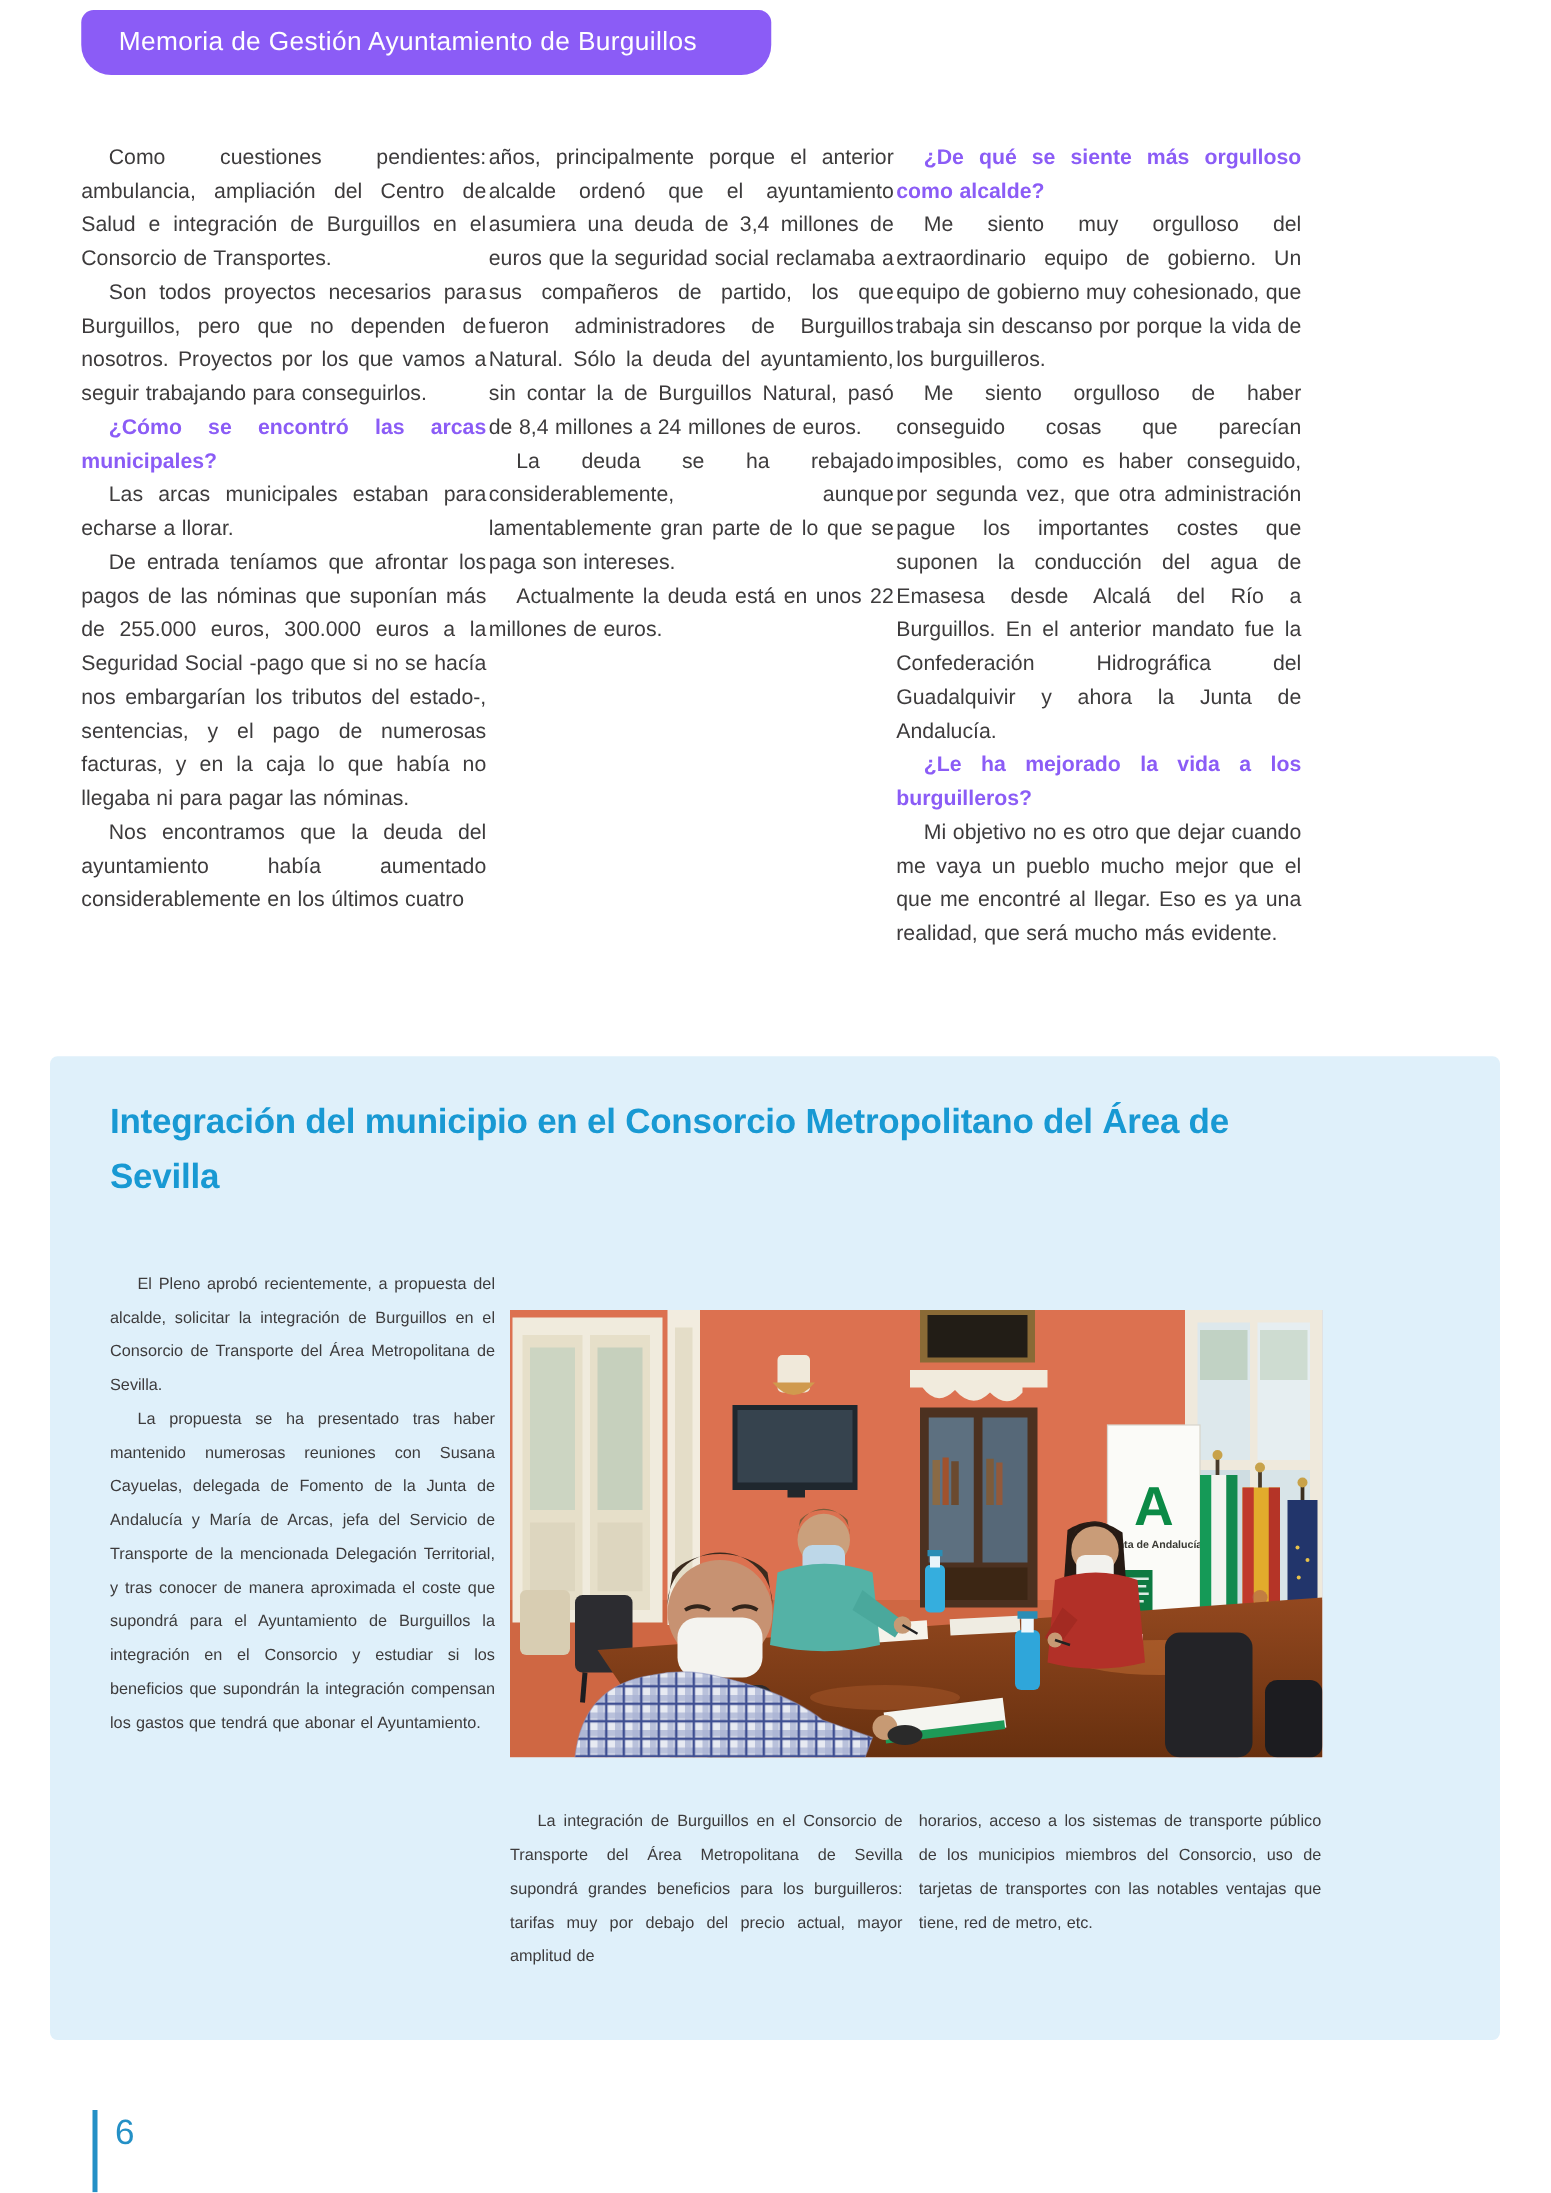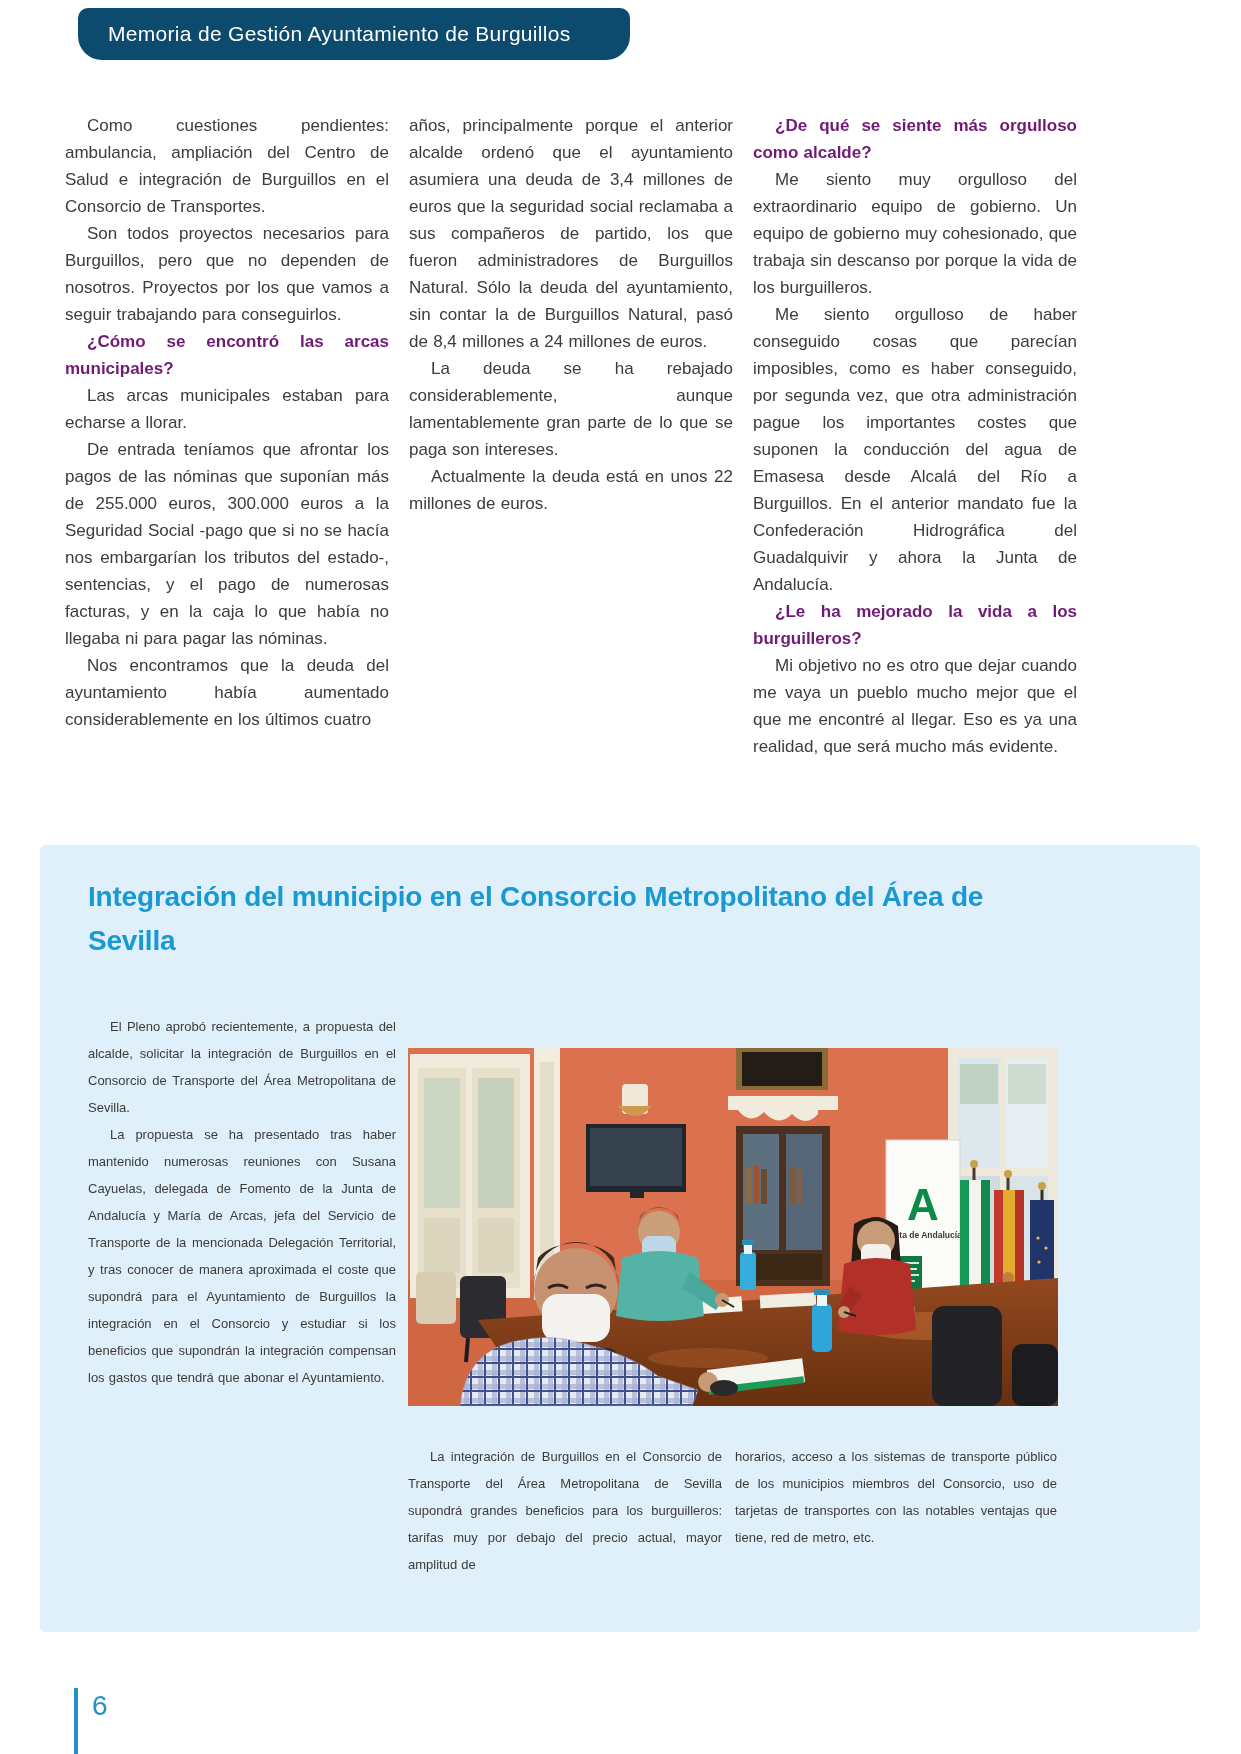--- a/index.html
+++ b/index.html
@@ -2,38 +2,38 @@
 <html lang="es"><head>
 <meta charset="utf-8">
 <style>
   html,body{margin:0;padding:0;background:#ffffff;}
   .page{
     position:relative;width:1241px;height:1754px;background:#ffffff;overflow:hidden;
     font-family:"Liberation Sans","DejaVu Sans",sans-serif;color:#3d3b3c;
   }
   
   .banner{
-    position:absolute;left:78px;top:8px;width:552px;height:52px;
-    background:#0c4a6e;border-radius:10px 10px 24px 24px;
+    position:absolute;left:65px;top:8px;width:552px;height:52px;
+    background:#8b5cf6;border-radius:10px 10px 24px 24px;
     display:flex;align-items:center;padding-left:30px;box-sizing:border-box;text-align:center;
   }
   .banner span{color:#ffffff;font-size:21px;letter-spacing:.3px;font-weight:400;}
 
   
   .columns{
     position:absolute;left:65px;top:112px;width:993px;
-    display:flex;gap:20px;
+    display:flex;gap:2px;
   }
   .col{width:324px;flex:0 0 324px;}
   .col p{
     margin:0;font-size:17px;line-height:27px;text-align:justify;
     text-indent:22px;hyphens:auto;-webkit-hyphens:auto;word-spacing:.5px;
   }
   .col p.cont{text-indent:0;}
-  .col p.q{font-weight:700;color:#701a75;}
+  .col p.q{font-weight:700;color:#8b5cf6;}
 
   
   .feature{
     position:absolute;left:40px;top:845px;width:1160px;height:787px;
     background:#dff0fa;border-radius:6px;
   }
   .feature h2{
     position:absolute;left:48px;top:30px;width:940px;margin:0;
     color:#1899d3;font-size:28px;line-height:44px;font-weight:700;letter-spacing:-.2px;
   }

